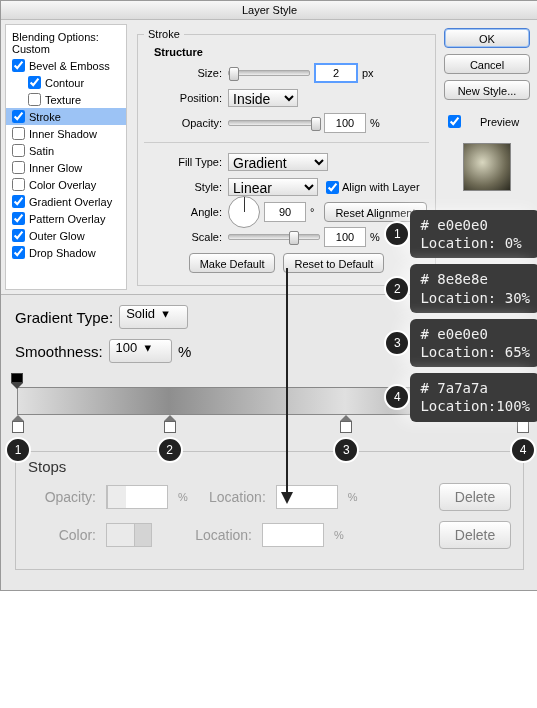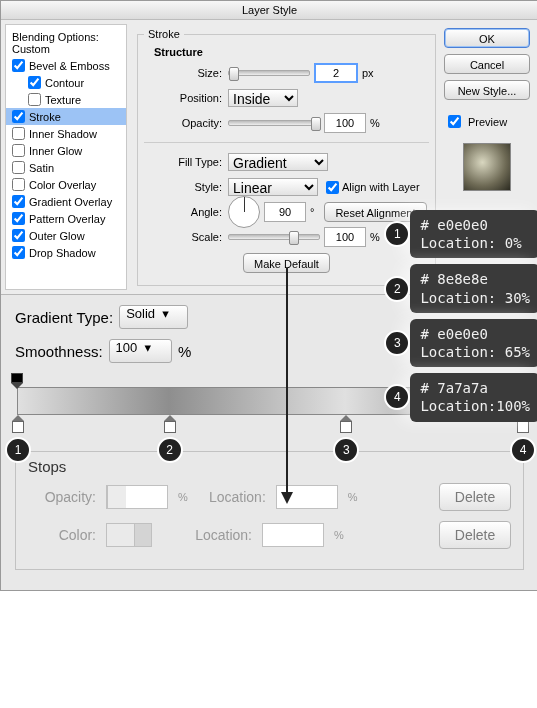--- a/index.html
+++ b/index.html
@@ -23,21 +23,21 @@
 .numbox{width:36px;height:16px;border:1px solid #aaa;background:#fff;text-align:center;font-size:11px}
 .numbox.focus{border:2px solid #5b9dff;height:14px}
 select.dd{height:18px;border:1px solid #aaa;background:linear-gradient(#fff,#e2e2e2);font-size:14px}
 .grad-swatch{width:100px;height:16px;border:1px solid #666;background:linear-gradient(90deg,#e0e0e0 0%,#8e8e8e 30%,#e0e0e0 65%,#7a7a7a 100%)}
 .btn{display:inline-block;height:20px;background:linear-gradient(#fff,#e0e0e0);border:1px solid #999;border-radius:4px;padding:0 10px;font-size:11px;line-height:20px;text-align:center;box-sizing:border-box;cursor:default}
 .btn.default{border:1px solid #4a7fd6;box-shadow:0 0 0 1px #9cc3f5 inset}
 .angle-dial{width:30px;height:30px;border:1px solid #999;border-radius:50%;background:#fff;position:relative}
 .angle-dial:after{content:"";position:absolute;left:50%;top:0;width:1px;height:15px;background:#333}
 .right-panel{width:86px;padding:4px;display:flex;flex-direction:column;gap:6px}
 .right-panel .btn{width:100%}
-.preview-row{display:flex;align-items:center;gap:4px;margin-top:6px}
+.preview-row{display:flex;align-items:center;gap:16px;margin-top:6px}
 .preview-swatch{width:46px;height:46px;background:radial-gradient(circle at 40% 40%,#d9d7c0 0%,#6e6a55 60%,#2b2a20 100%);border:1px solid #888;margin-top:6px;align-self:center}
 .overlay-tips{position:absolute;right:-2px;top:190px;display:flex;flex-direction:column;gap:6px;z-index:5}
 .tip{background:#3a3a3a;color:#f0f0f0;border-radius:6px;padding:6px 10px;font-family:Menlo,Consolas,monospace;font-size:14px;line-height:1.3;position:relative;box-shadow:-8px 0 16px rgba(255,255,255,0.6)}
 .tip .num{position:absolute;left:-26px;top:50%;transform:translateY(-50%);width:22px;height:22px;background:#222;border:2px solid #fff;border-radius:50%;color:#fff;font:12px/22px Arial;text-align:center}
 .editor{border-top:1px solid #b8b8b8;background:#e8e8e8;padding:10px 14px 20px;position:relative}
 .ed-row{display:flex;align-items:center;gap:6px;margin-bottom:10px}
 .ed-lbl{font-size:15px}
 .ed-dd{font-size:13px;height:22px;background:linear-gradient(#fff,#e3e3e3);border:1px solid #aaa;border-radius:3px;padding:0 18px 0 6px;position:relative}
 .grad-editor{margin:8px 2px 6px;position:relative}
 .opacity-stops{position:relative;height:14px}
@@ -88,25 +88,25 @@
           <div class="row selected">
             <input type="checkbox" checked="" style="">
             <span>Stroke</span>
           </div>
           <div class="row">
             <input type="checkbox" style="">
             <span>Inner Shadow</span>
           </div>
           <div class="row">
             <input type="checkbox" style="">
+            <span>Satin</span>
+          </div>
+          <div class="row">
+            <input type="checkbox" style="">
             <span>Inner Glow</span>
-          </div>
-          <div class="row">
-            <input type="checkbox" style="">
-            <span>Satin</span>
           </div>
           <div class="row">
             <input type="checkbox" style="">
             <span>Color Overlay</span>
           </div>
           <div class="row">
             <input type="checkbox" checked="" style="">
             <span>Gradient Overlay</span>
           </div>
           <div class="row">
@@ -172,20 +172,21 @@
         <div class="form-row">
           <span class="lbl">Scale:</span>
           <span class="slider" style="width:90px">
               <span class="thumb" style="left:60px"></span>
             </span>
           <input class="numbox" style="margin: 0px 4px;" value="100">
           <span>%</span>
         </div>
         <div class="form-row" style="justify-content:center;gap:8px;margin-top:4px">
           <span class="btn">Make Default</span>
+          <span class="btn">Reset to Default</span>
         </div>
       </fieldset>
     </div>
 
     <div class="right-panel">
       <span class="btn default">OK</span>
       <span class="btn">Cancel</span>
       <span class="btn">New Style...</span>
       <div class="preview-row">
           <input type="checkbox" checked="" style="">

